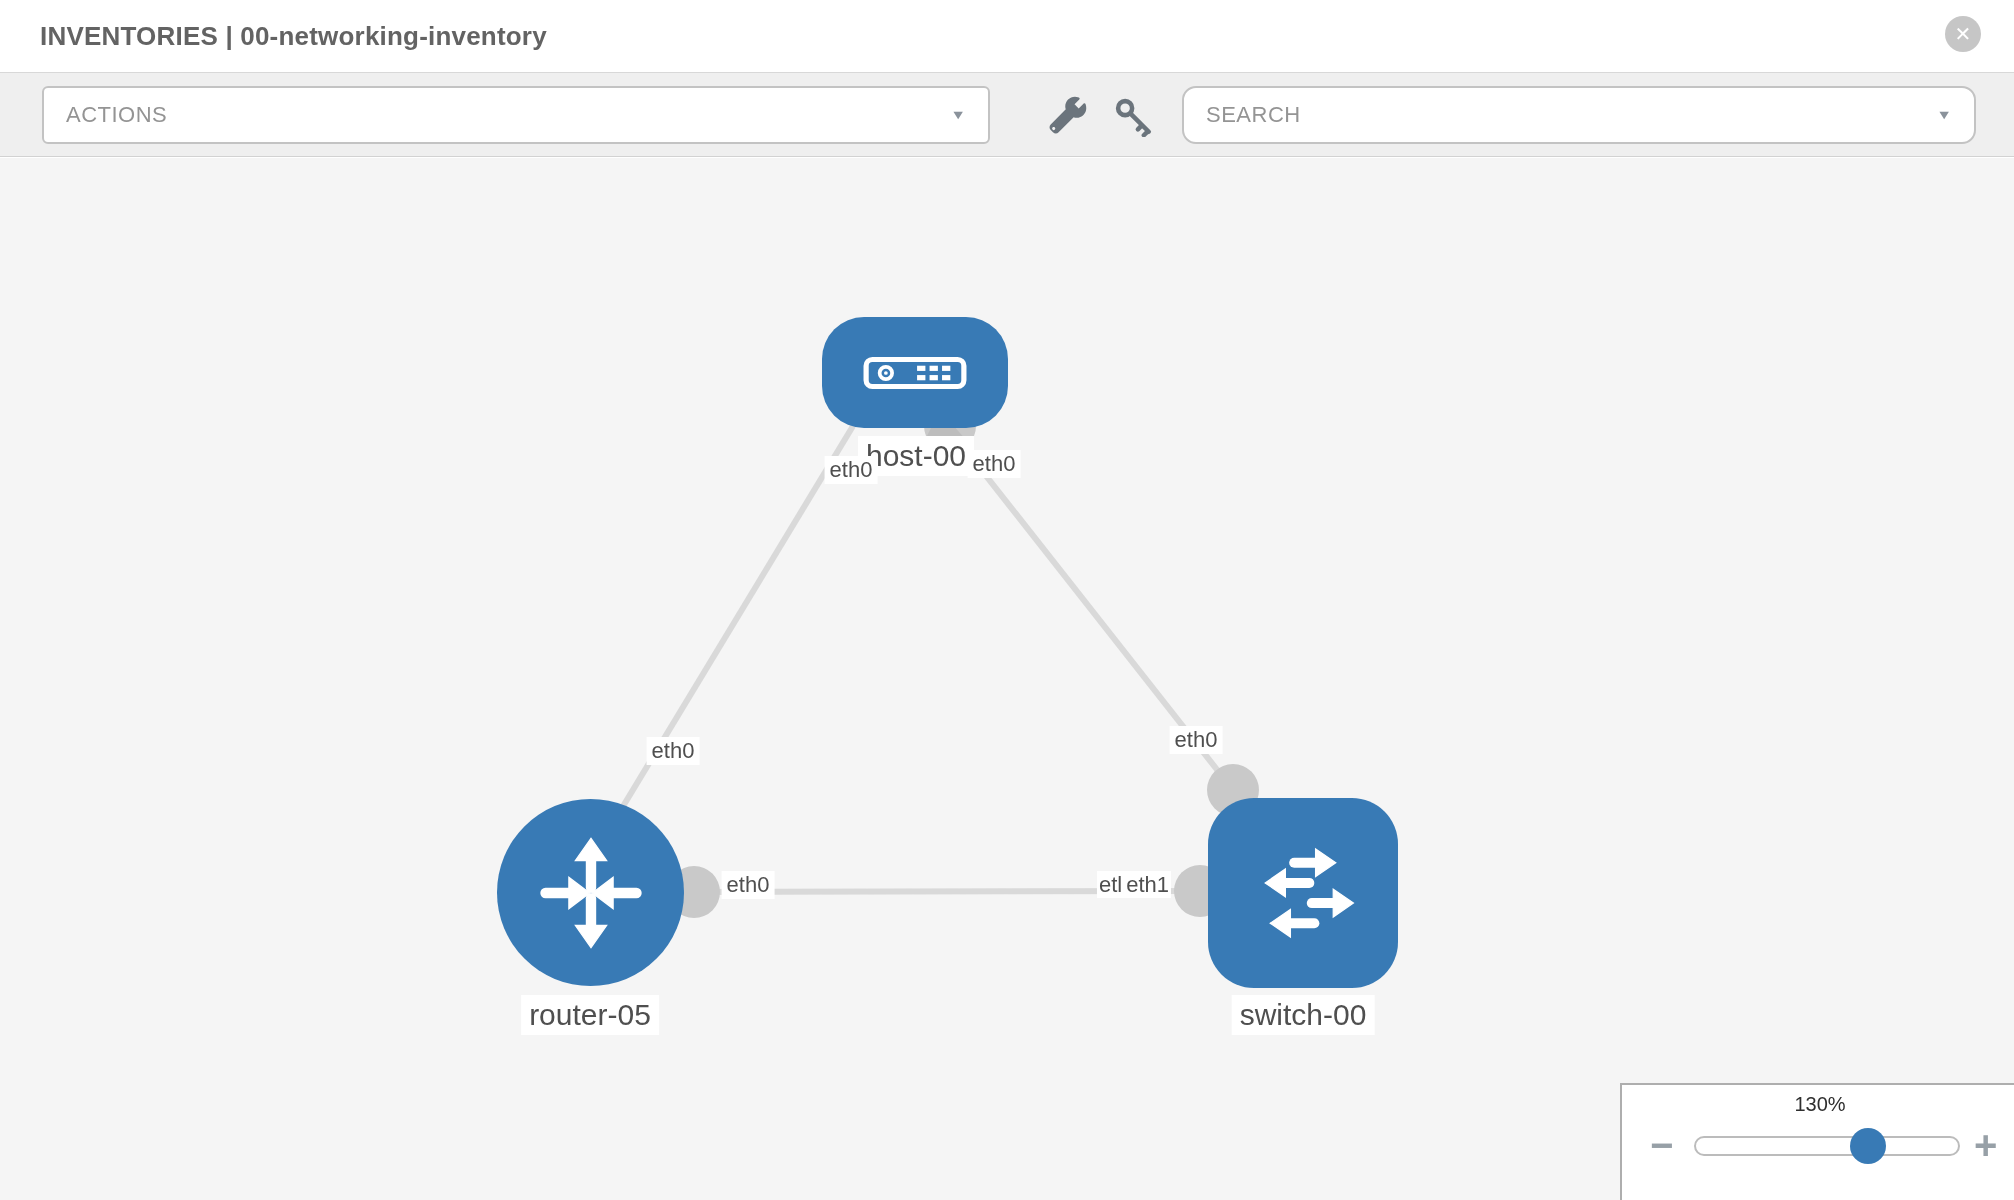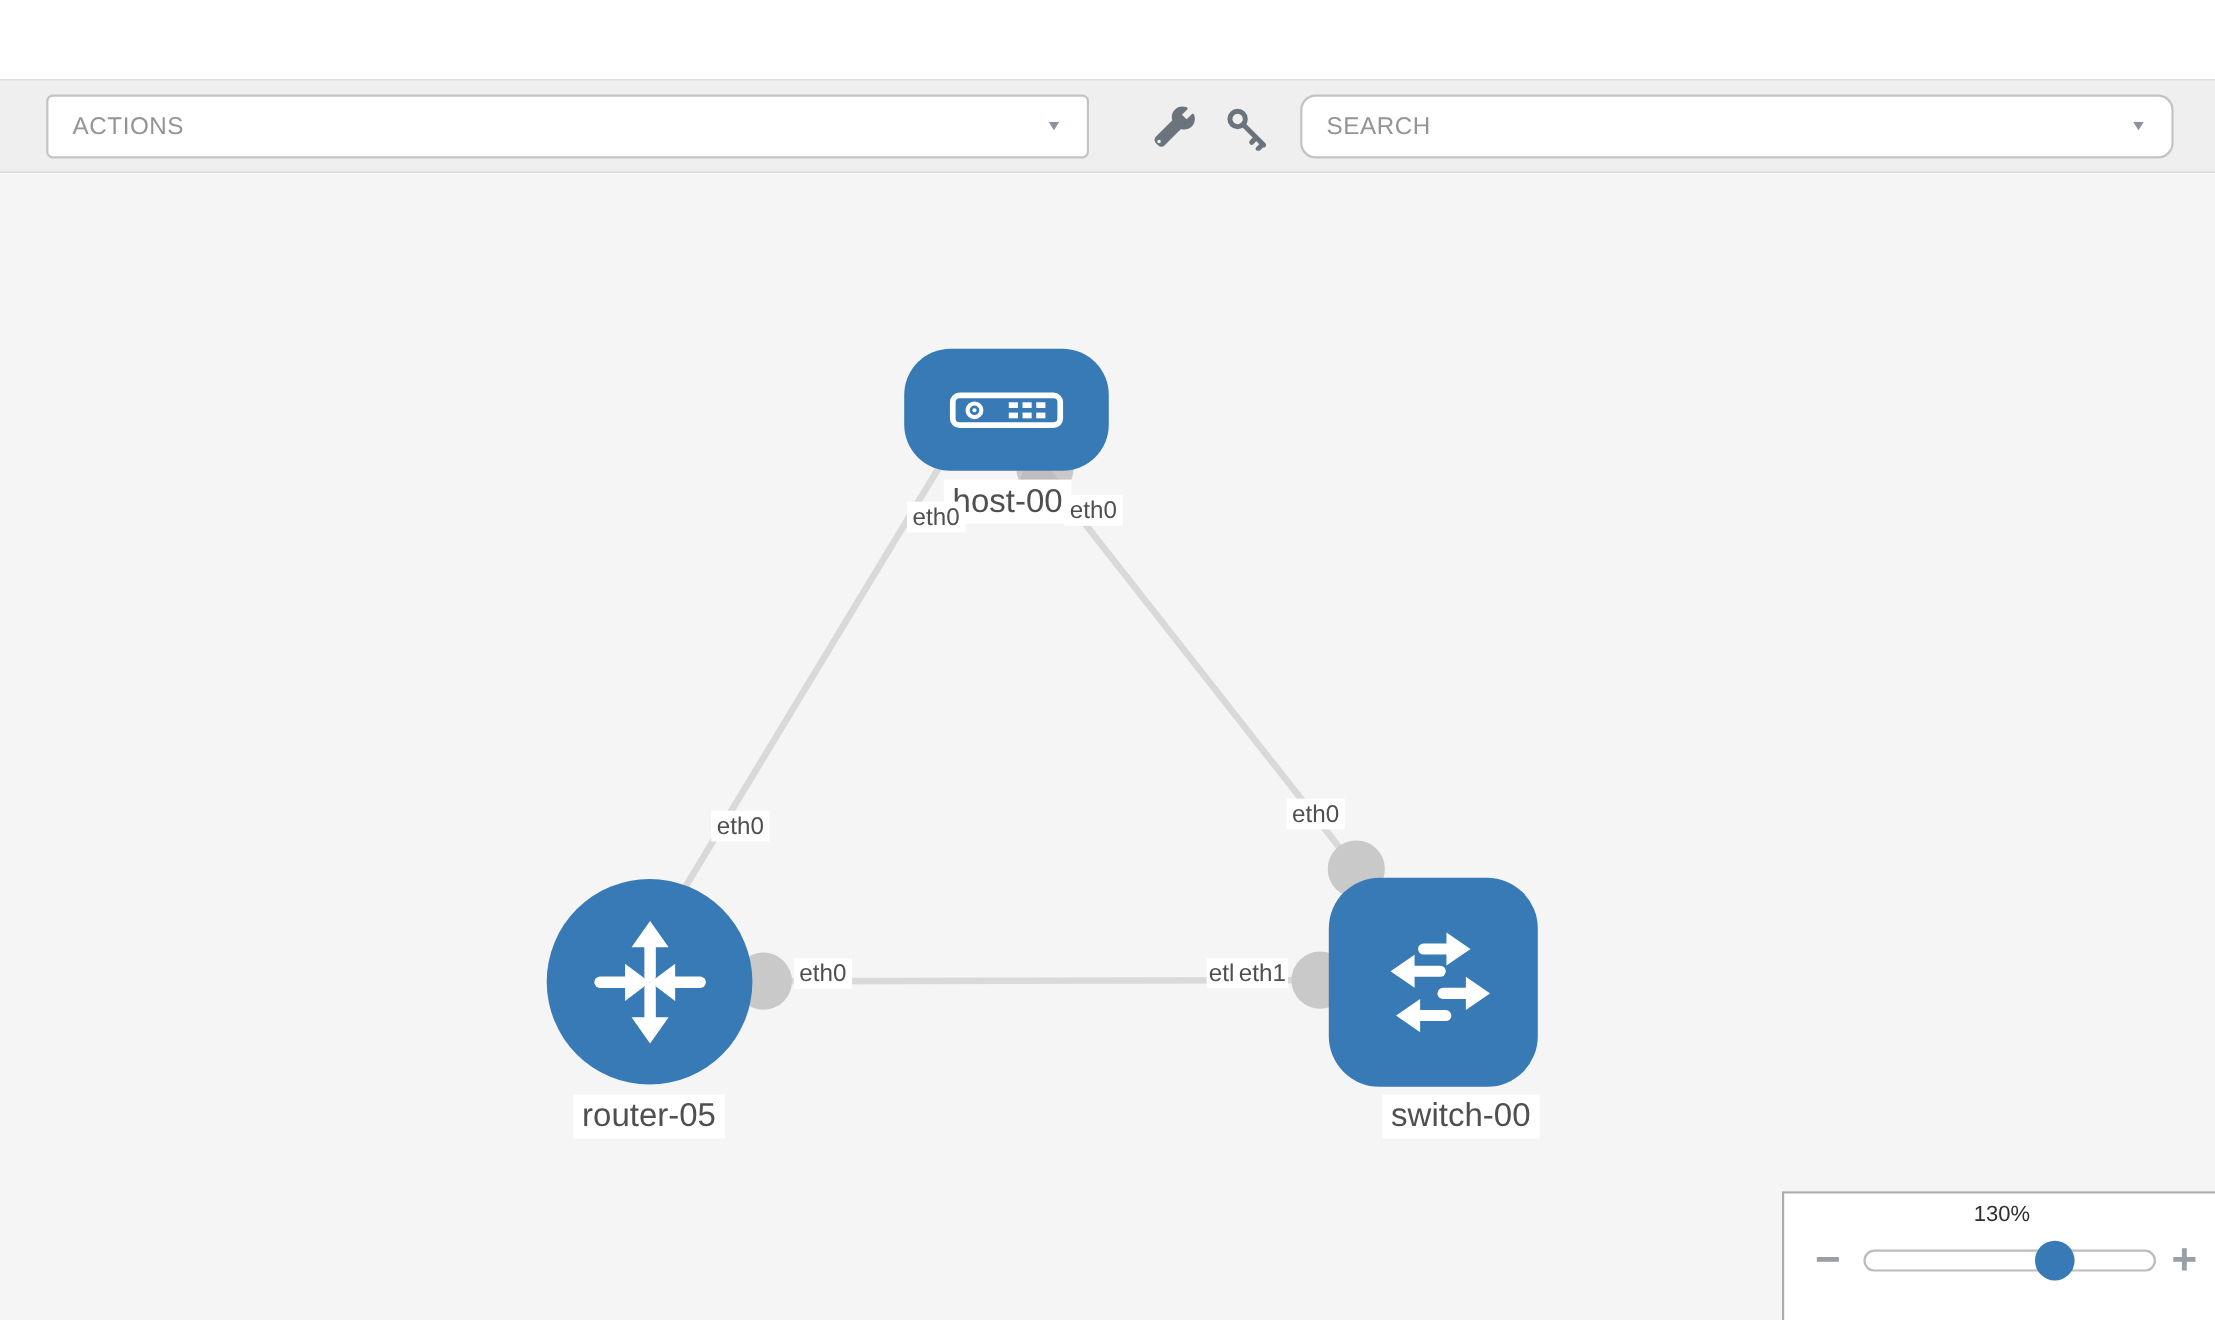--- a/index.html
+++ b/index.html
@@ -40,21 +40,21 @@
   .node-host { left:822px; top:159px; width:186px; height:111px; border-radius:42px; }
   .node-router { left:497px; top:641px; width:187px; height:187px; border-radius:50%; }
   .node-switch { left:1208px; top:640px; width:190px; height:190px; border-radius:46px; }
 
   .graph-label { position:absolute; transform:translate(-50%,-50%); background:#fff;
     color:#4f4f4f; white-space:nowrap; }
   .node-label { font-size:30px; padding:3px 8px; }
   .iface-label { font-size:22px; padding:1px 5px; }
   .lbl-host      { left:916px;  top:298px; }
   .lbl-router    { left:590px;  top:857px; }
-  .lbl-switch    { left:1303px; top:857px;margin-left:25px; }
+  .lbl-switch    { left:1303px; top:857px; }
   .if-host-left  { left:851px;  top:312px; }
   .if-host-right { left:994px;  top:306px; }
   .if-router-top { left:673px;  top:593px; }
   .if-switch-top { left:1196px; top:582px; }
   .if-mid-left   { left:748px;  top:727px; }
   .if-mid-right  { left:1134px; top:727px; padding:0; background:transparent; }
   .if-mid-right span { background:#fff; padding:1px 2px; }
 
   
   .zoom-panel { position:absolute; left:1620px; top:1083px; width:400px; height:122px;
@@ -68,20 +68,24 @@
   .zoom-track { position:absolute; left:72px; top:51px; width:266px; height:20px;
     background:#fff; border:2px solid #bcbcbc; border-radius:11px; cursor:pointer; }
   .zoom-handle { position:absolute; left:228px; top:43px; width:36px; height:36px;
     border-radius:50%; background:#387ab5; cursor:grab; }
 </style>
 </head>
 <body>
 
 <div class="stage">
 
+  <div class="header">
+    <div class="page-title">INVENTORIES | 00-networking-inventory</div>
+    <div class="close-btn">✕</div>
+  </div>
 
   <div class="toolbar">
     <div class="select-box actions-box">
       <span class="sel-label">ACTIONS</span>
       <span class="caret">▼</span>
     </div>
 
     <div class="tool-icon wrench-pos">
       <svg viewBox="0 0 24 24">
           <path fill="#6b747c" d="M22.6 5.2c-.2-.5-.8-.6-1.2-.2l-2.7 2.7-2.4-2.4 2.7-2.7c.4-.4.3-1-.2-1.2C17.9 1.1 17.1 1 16.5 1 13.5 1 11 3.5 11 6.5c0 .6.1 1.2.3 1.7l-8.6 8.6c-.9.9-.9 2.3 0 3.2l1.3 1.3c.9.9 2.3.9 3.2 0l8.6-8.6c.5.2 1.1.3 1.7.3 3 0 5.5-2.5 5.5-5.5 0-.6-.1-1.4-.4-2.3zM4.4 20.1c-.5 0-.9-.4-.9-.9s.4-.9.9-.9.9.4.9.9-.4.9-.9.9z"></path>

